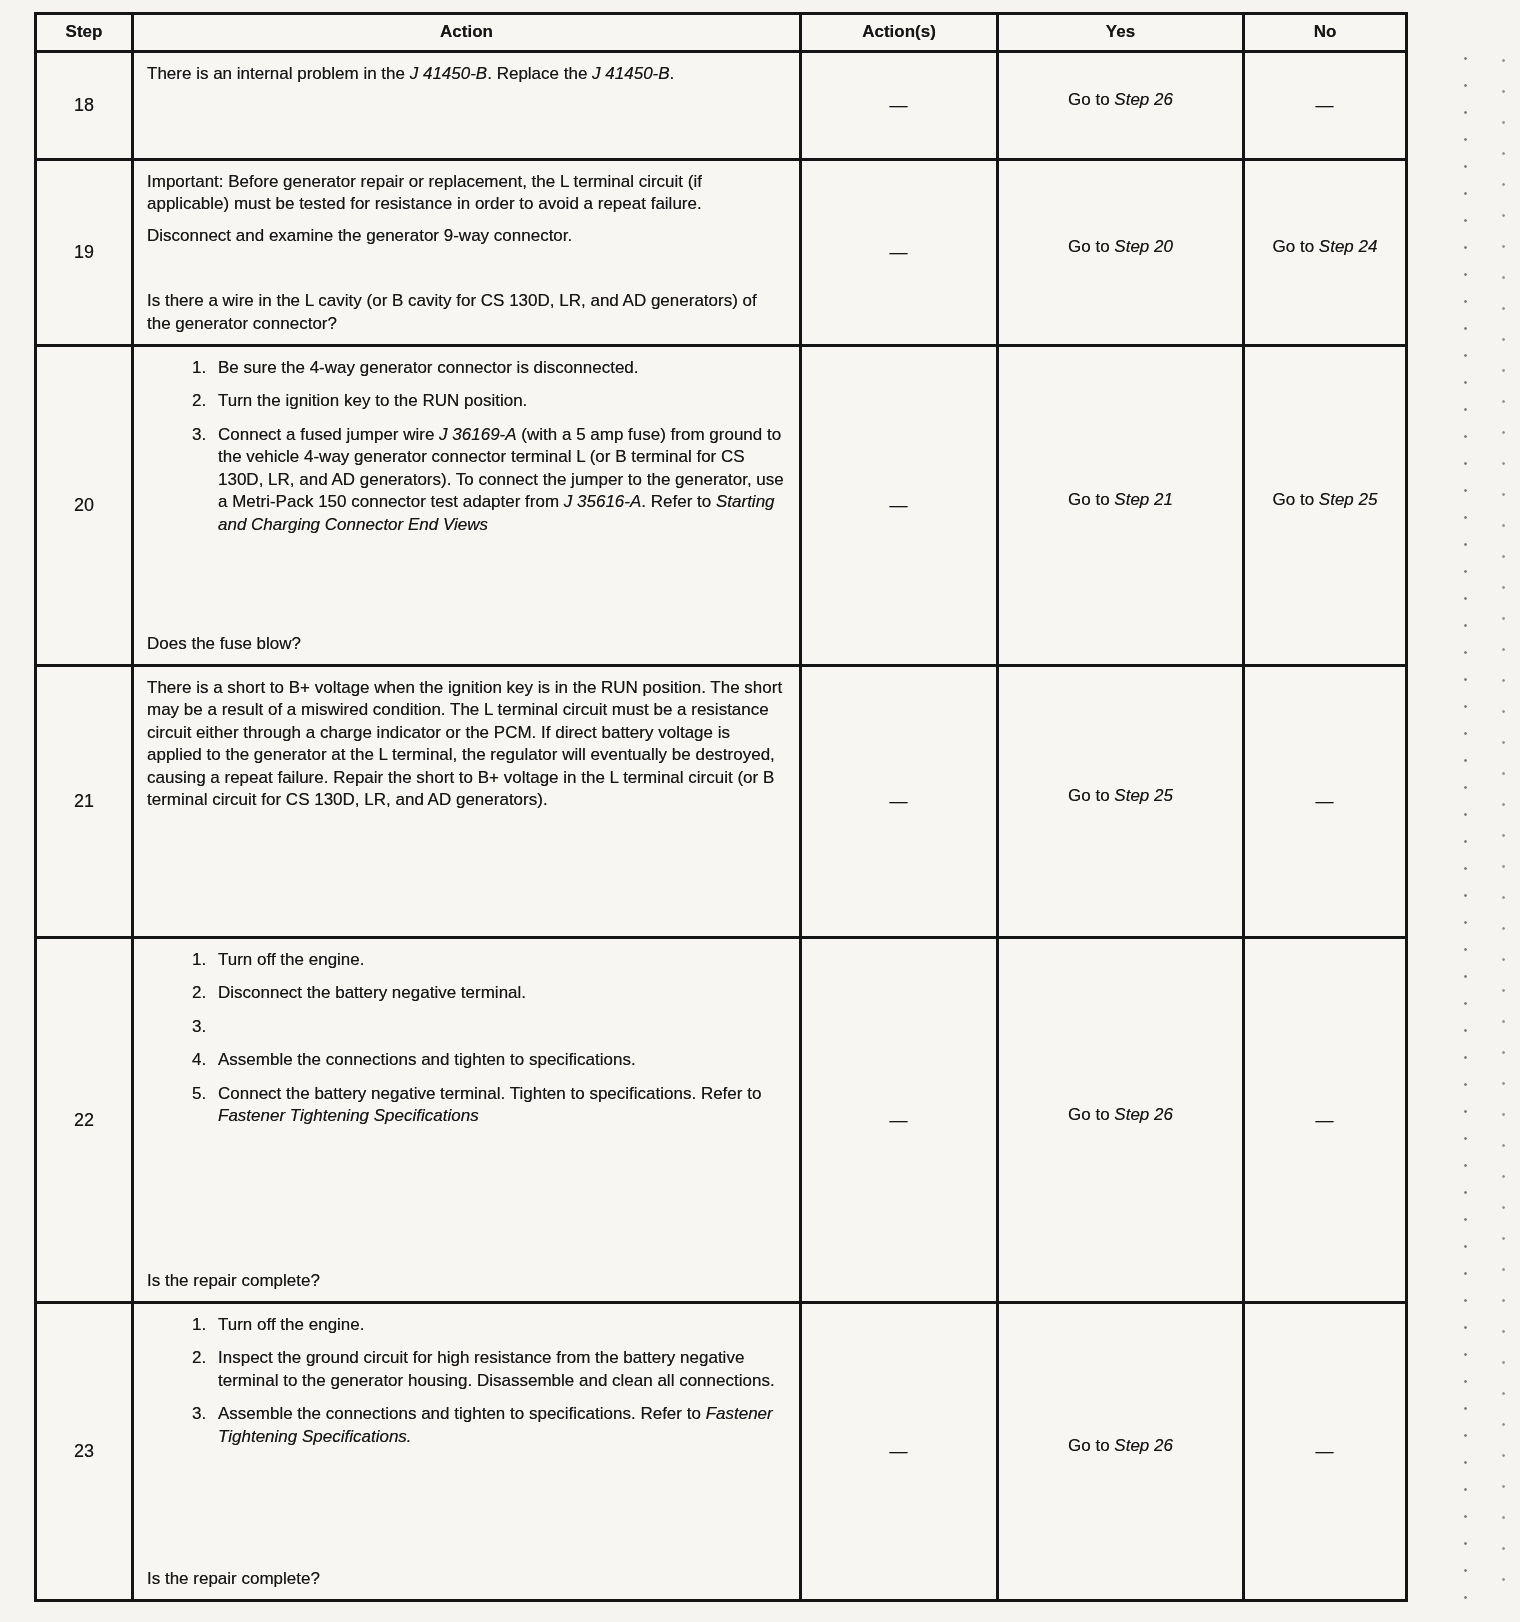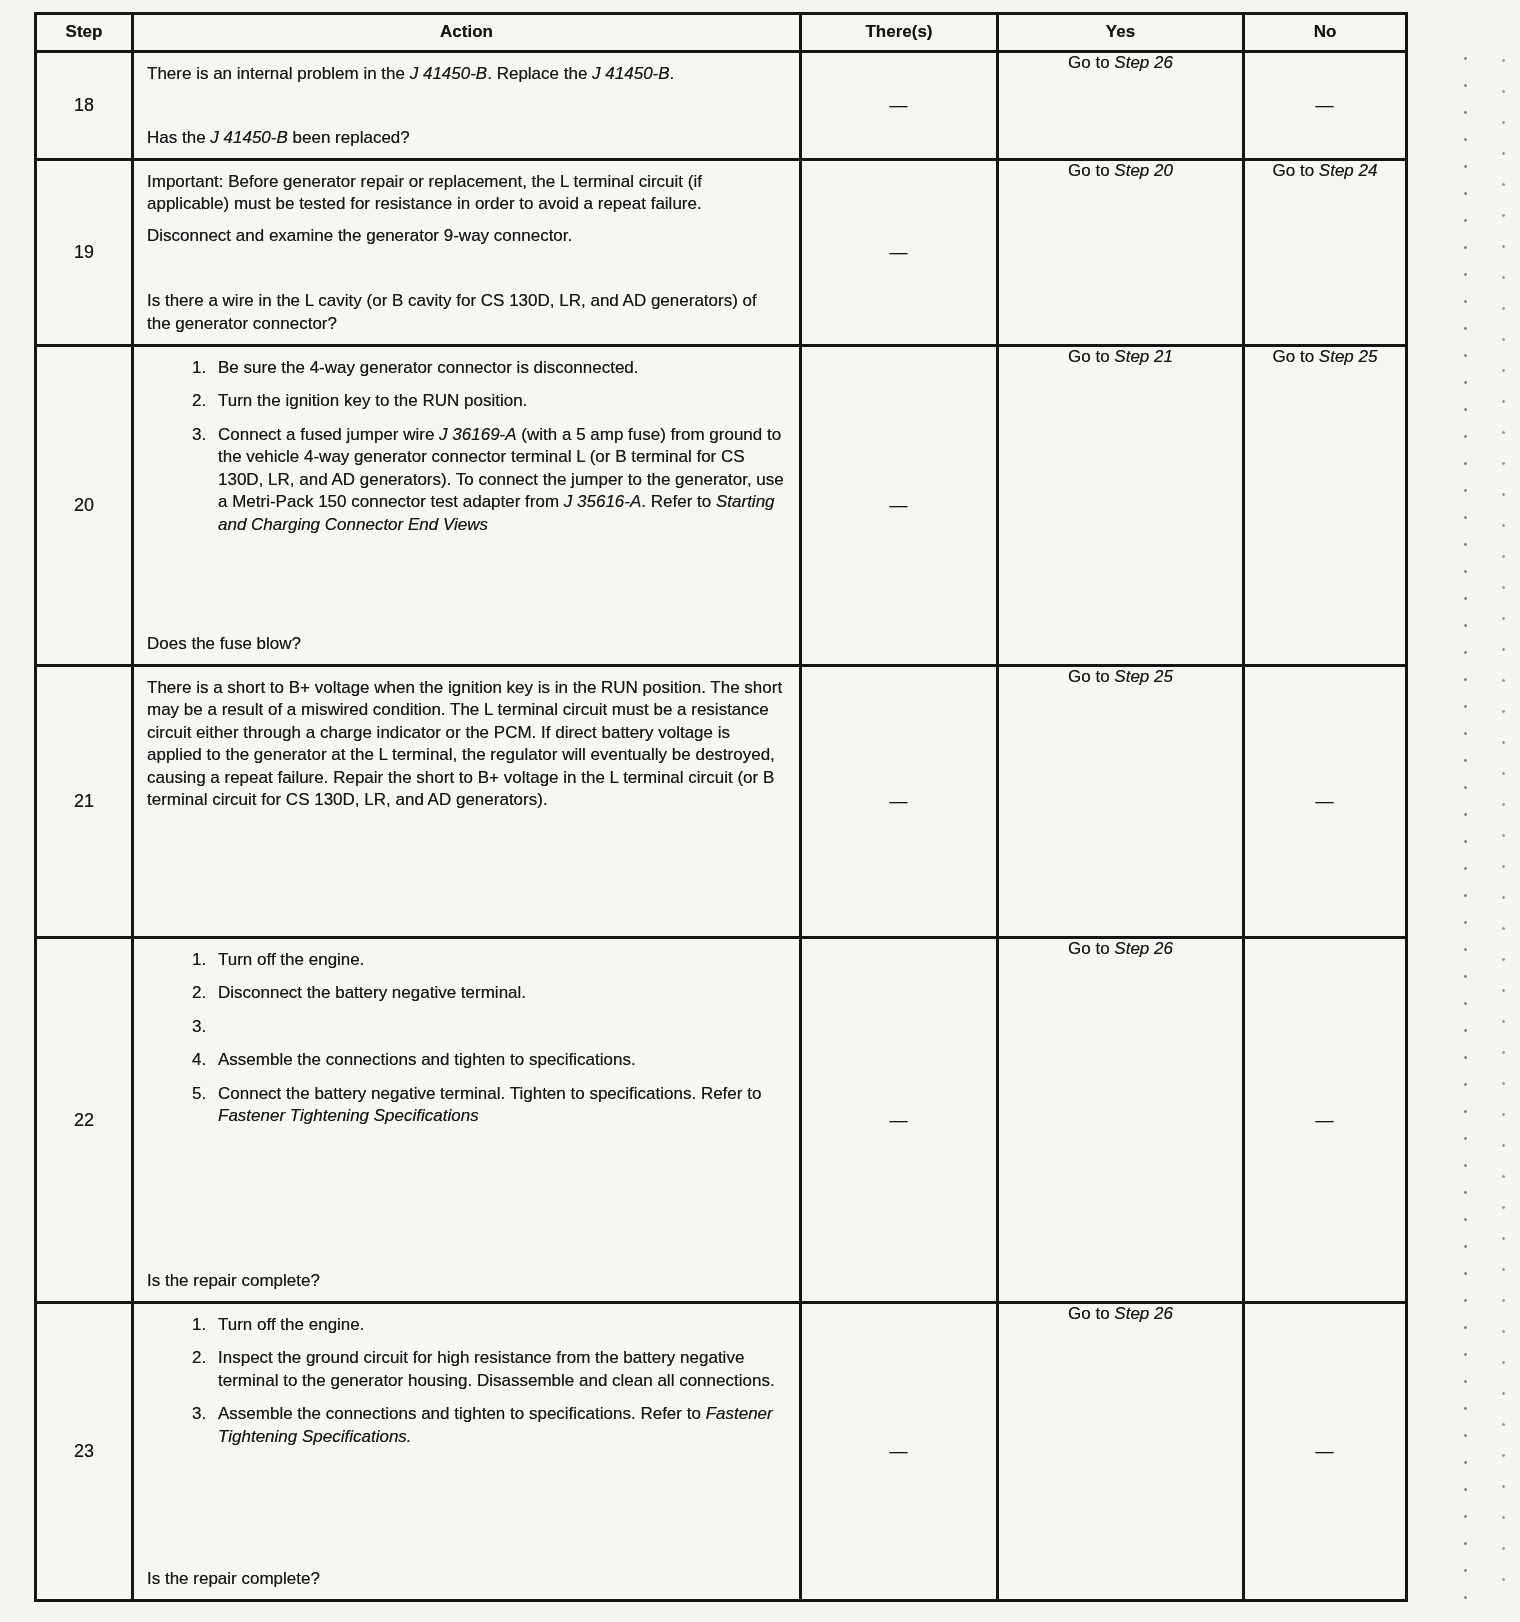--- a/index.html
+++ b/index.html
@@ -58,21 +58,21 @@
   .li-text { flex: 1; }
   .question { margin-top: auto; padding-top: 10px; }
   .value-cell {
     display: flex; align-items: center; justify-content: center;
     font-size: 18px; letter-spacing: 1px;
   }
   .goto-cell {
     display: flex; justify-content: center;
     font-size: 17px;
   }
-  .goto-cell.bottom { align-items: flex-start; padding-bottom: 11px; }
+  .goto-cell.bottom { align-items: center; padding-bottom: 11px; }
   .goto-cell.center { align-items: center; font-size: 18px; letter-spacing: 1px; }
   i { font-style: italic; }
   b { font-weight: normal; }
   
   .scan-dots {
     position: absolute;
     top: 45px; height: 1560px; width: 5px;
     background-image: radial-gradient(circle, #5c5c5c 1.1px, rgba(0,0,0,0) 1.6px);
     background-size: 5px 27px;
     opacity: .75;
@@ -81,32 +81,31 @@
   .dots-b { right: 14px; background-size: 5px 31px; opacity: .6; }
 </style>
 </head>
 <body>
 
 <div class="page">
   <div class="doc-table">
     <div class="grid-row header-row">
       <div class="cell">Step</div>
       <div class="cell">Action</div>
-      <div class="cell">There(s)</div>
+      <div class="cell">Action(s)</div>
       <div class="cell">Yes</div>
       <div class="cell">No</div>
     </div>
     <div id="table-body">
         <div class="grid-row body-row">
           <div class="cell step-cell">18</div>
           <div class="cell action-cell">
             <div class="action-content">
               <div class="para">There is an internal problem in the <i>J 41450-B</i>. Replace the <i>J 41450-B</i>.</div>
             </div>
-            <div class="question">Has the <i>J 41450-B</i> been replaced?</div>
           </div>
           <div class="cell value-cell">—</div>
           <div class="cell goto-cell bottom">
             <span>Go to <i>Step 26</i></span>
           </div>
           <div class="cell goto-cell center">—</div>
         </div>
         <div class="grid-row body-row">
           <div class="cell step-cell">19</div>
           <div class="cell action-cell">

